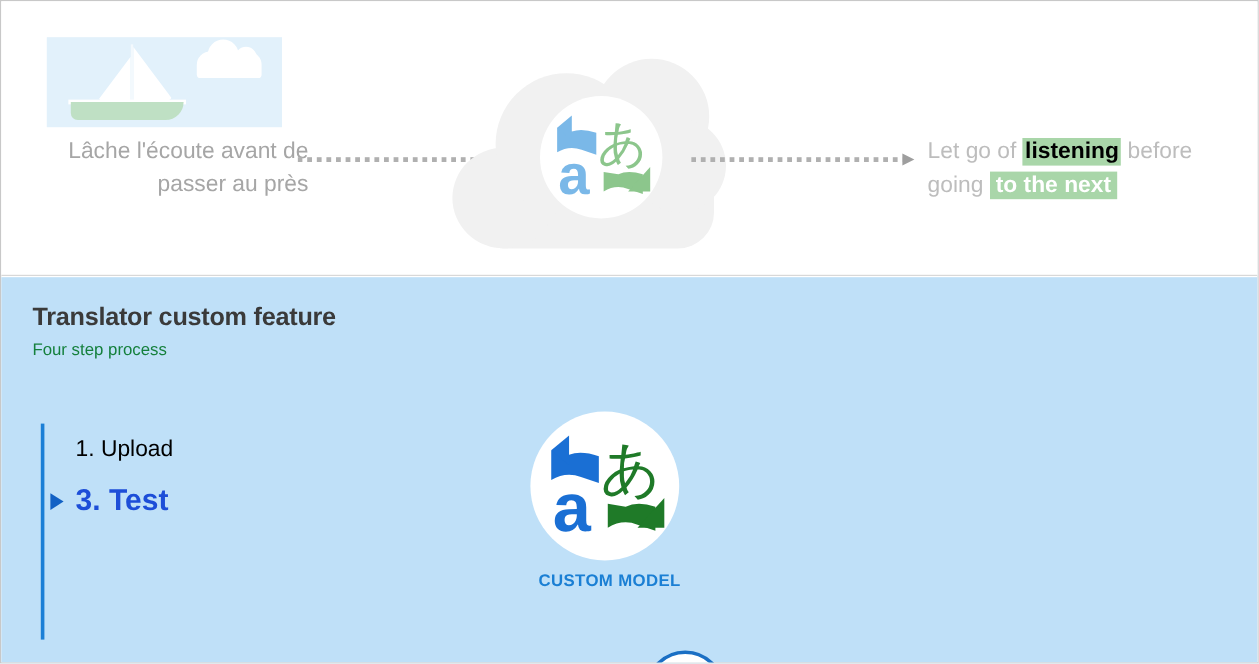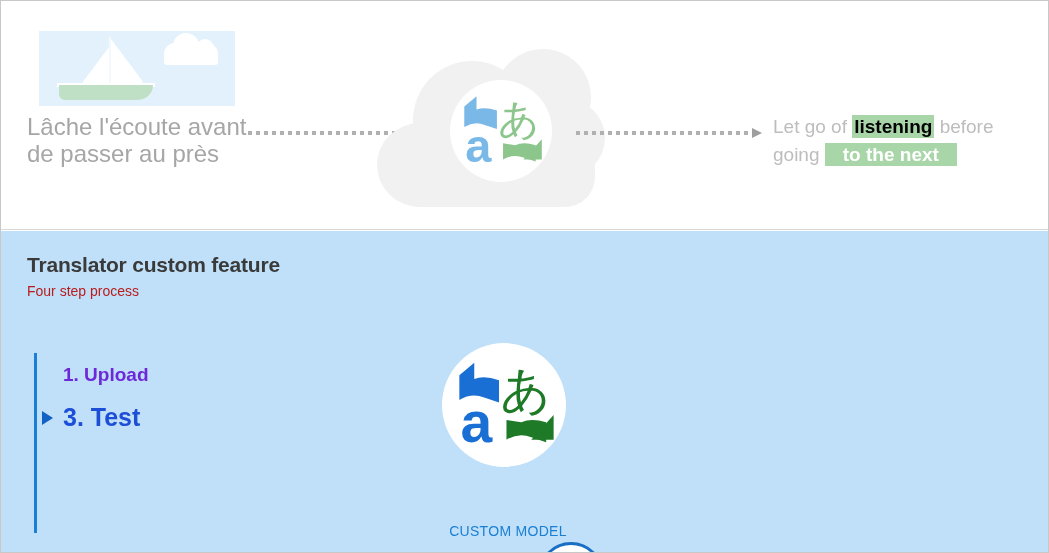--- a/index.html
+++ b/index.html
@@ -96,24 +96,25 @@
     left: 18px; top: 52px;
     width: 98px; height: 4px;
     background: #ffffff;
   }
 
   
   #source-text {
     position: absolute;
     left: 26px; top: 112px;
     width: 230px;
-    font-size: 24px;
+    font-size: 19px;
     line-height: 27px;
     color: #a6a6a6;
     font-family: "Liberation Sans", sans-serif;
+    text-align: right;
   }
 
   
   .dotted-arrow { position: absolute; height: 10px; }
   .dotted-arrow .dots {
     position: absolute;
     left: 0; top: 3px;
     height: 4px;
     background-image: linear-gradient(to right, #b0b0b0 0px, #b0b0b0 4px, transparent 4px, transparent 8px);
     background-size: 8px 4px;
@@ -178,44 +179,43 @@
     left: 26px; top: 22px;
     font-size: 21px;
     font-weight: bold;
     color: #3a3a3a;
     letter-spacing: -0.2px;
   }
   #heading-subtitle {
     position: absolute;
     left: 26px; top: 52px;
     font-size: 14px;
-    color: #b91c1c;
+    color: #15803d;
     text-align: right;
   }
 
   
   #steps-list {
     position: absolute;
     left: 33px; top: 122px;
     width: 260px;
     height: 180px;
     border-left: 3px solid #1b7fd6;
   }
   .step-row {
     position: relative;
     height: 43px;
     padding-left: 26px;
     display: flex;
     align-items: center;
   }
   .step-label {
     font-size: 19px;
-    color: #6d28d9;
+    color: #000000;
     white-space: nowrap;
-    font-weight: bold;
   }
   .step-row.active .step-label {
     font-size: 25px;
     font-weight: bold;
     color: #1d4ed8;
   }
   .step-marker {
     position: absolute;
     left: 5px; top: 50%;
     margin-top: -7px;
@@ -239,24 +239,23 @@
     width: 124px; height: 124px;
     border-radius: 50%;
     background: #ffffff;
   }
   #custom-model-label {
     position: absolute;
     left: 0; top: 132px;
     width: 140px;
     text-align: center;
     font-size: 14px;
-    font-weight: normal;
+    font-weight: bold;
     color: #1a7fd4;
     letter-spacing: 0.3px;
-    margin-top: 48px;
   }
 
   
   #tuner-badge {
     position: absolute;
     left: 537px; top: 311px;
     width: 66px; height: 66px;
   }
   .tuner {
     border-radius: 50%;
@@ -309,21 +308,21 @@
         <path d="M90 58 L90 78 L72 78 Z" fill="#8cc68c"></path>
       </svg>
     </div>
 
     <div id="arrow-cloud-to-right" class="dotted-arrow">
       <div class="dots"></div>
       <div class="head"></div>
     </div>
 
     <div style="position:absolute;left:772px;top:112px;width:262px;font-size:19px;line-height:28px;color:#bdbdbd;">
-      <span>Let go of </span><span style="background:#a9d6a9;color:#000000;font-weight:bold;padding:1px 2px;">listening</span><span> before going </span><span style="background:#a9d6a9;color:#ffffff;font-weight:bold;padding:1px 18px;">to the next</span>
+      <span>Let go of </span><span style="background:#a9d6a9;color:#000000;font-weight:bold;padding:1px 2px;">listening</span><span> before going </span><span style="background:#a9d6a9;color:#ffffff;font-weight:bold;padding:1px 5px;">to the next</span>
     </div>
   </div>
 
   <div id="bottom-panel">
 
     <div id="heading-title">Translator custom feature</div>
     <div id="heading-subtitle">Four step process</div>
 
     <div id="steps-list">
       <div class="step-row">

